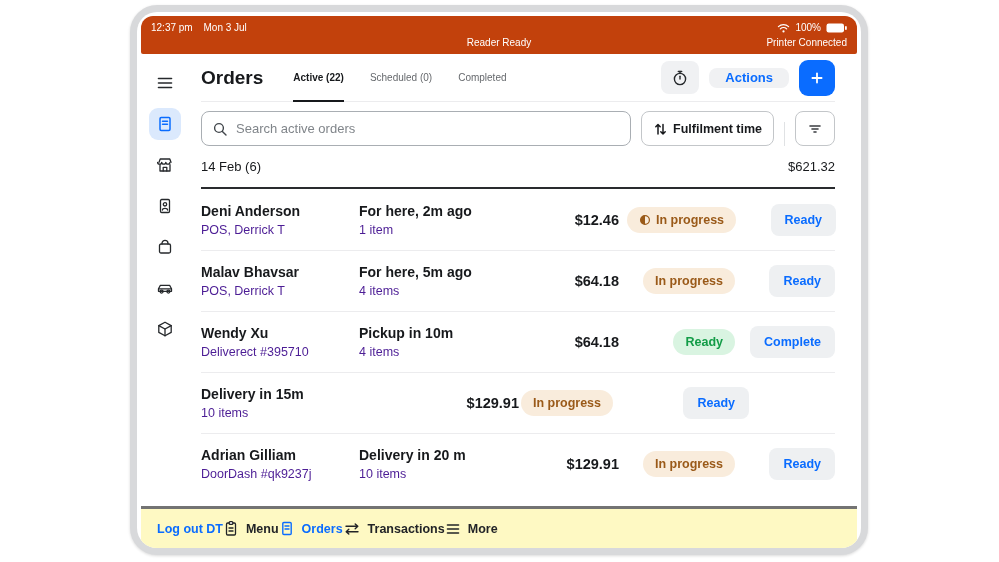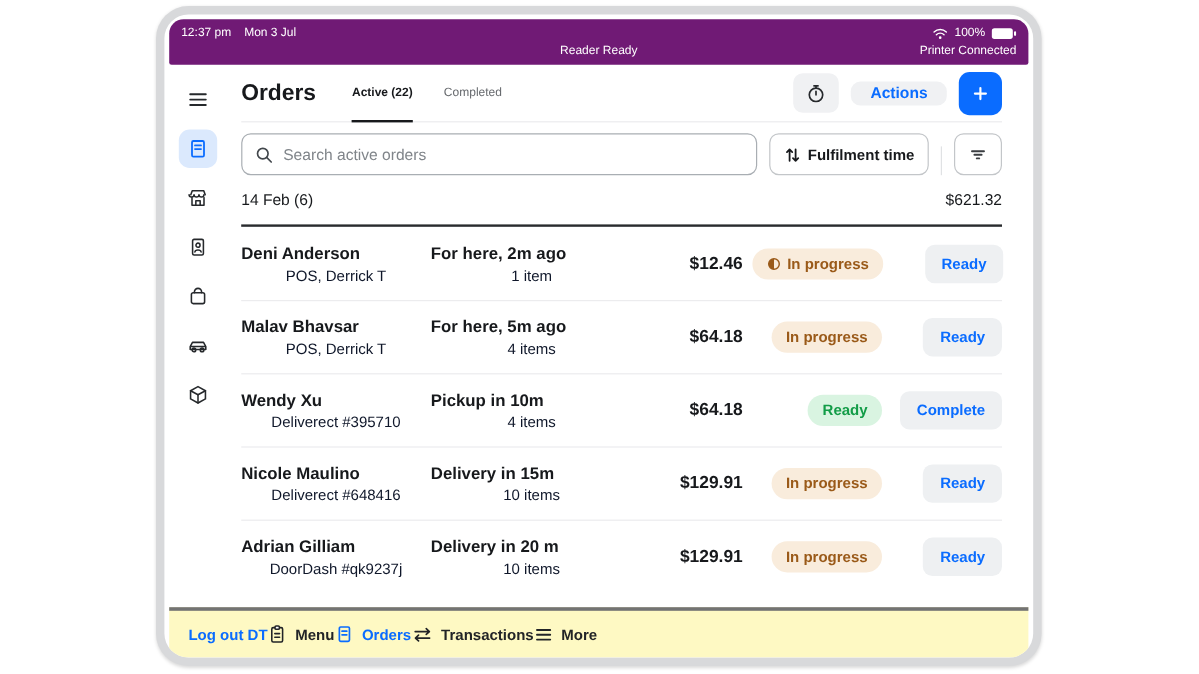--- a/index.html
+++ b/index.html
@@ -7,21 +7,21 @@
     font-family:"Liberation Sans","DejaVu Sans",sans-serif; }
   .stage { position:relative; width:999px; height:562px; background:#fff; overflow:hidden; }
 
   
   .device { position:absolute; left:130px; top:5px; width:738px; height:550px;
     background:#d8d9db; border-radius:27px; padding:7px; box-shadow:0 1px 3px rgba(0,0,0,.15); }
   .screen { width:100%; height:100%; background:#fff; border-radius:20px;
     padding:4px 4px 0 4px; display:flex; flex-direction:column; overflow:hidden; }
 
   
-  .statusbar { height:38px; background:#701a75; border-radius:12px 12px 2px 2px;
+  .statusbar { height:38px; background:#c2410c; border-radius:12px 12px 2px 2px;
     color:#fff; font-size:10px; padding:4px 10px 3px 10px; position:relative; flex:0 0 auto; }
   .sb-row1 { display:flex; justify-content:space-between; align-items:center; height:15px; }
   .sb-left span { margin-right:8px; }
   .sb-right { display:flex; align-items:center; gap:5px; }
   .sb-row2 { position:relative; height:15px; margin-top:2px; }
   .sb-center { position:absolute; left:0; right:0; text-align:center; }
   .sb-pright { position:absolute; right:0; }
 
   
   .app { flex:1 1 auto; display:flex; min-height:0; background:#fff; }
@@ -63,21 +63,21 @@
 
   
   .group-row { height:43px; display:flex; align-items:center; justify-content:space-between;
     font-size:13px; color:#17191c; border-bottom:2px solid #292b2e; flex:0 0 auto; }
 
   
   .order-row { display:grid; grid-template-columns:158px 168px 100px 1fr 86px;
     align-items:center; height:61px; cursor:pointer; }
   .order-row + .order-row { border-top:1px solid #ececee; }
   .cell-name .primary, .cell-fulfil .primary { font-size:14px; font-weight:700; color:#17191c; }
-  .cell-name .secondary, .cell-fulfil .secondary { font-size:12.5px; color:#0f172a; margin-top:4px;text-align:center; }
+  .cell-name .secondary, .cell-fulfil .secondary { font-size:12.5px; color:#4c1d95; margin-top:4px; }
   .cell-price { font-size:14.5px; font-weight:700; color:#17191c; text-align:right; padding-right:8px; }
   .cell-badge { display:flex; justify-content:flex-end; padding-right:14px; }
   .badge { display:inline-flex; align-items:center; gap:5px; padding:6px 12px; border-radius:16px;
     font-size:12.5px; font-weight:600; white-space:nowrap; }
   .badge.in-progress { background:#f9ecdc; color:#9a5a19; }
   .badge.ready { background:#d9f4e1; color:#129c47; }
   .cell-action { display:flex; justify-content:flex-end; }
   .row-action-btn { border:none; background:#eef0f2; color:#0a6cff; font-weight:700; font-size:12.5px;
     padding:9px 14px; border-radius:8px; cursor:pointer; font-family:inherit; white-space:nowrap; }
 
@@ -192,20 +192,21 @@
             </span>
           </div>
         </nav>
 
         <div class="main">
 
           <div class="header">
             <div class="page-title">Orders</div>
             <div class="tabs">
               <div class="tab active">Active (22)</div>
+              <div class="tab">Scheduled (0)</div>
               <div class="tab">Completed</div>
             </div>
             <div class="header-actions">
               <button class="icon-btn">
                 <span>
                   <svg width="18" height="18" viewBox="0 0 18 18" fill="none" stroke="#26292c" stroke-width="1.4" stroke-linecap="round">
                     <circle cx="9" cy="10" r="5.6"></circle>
                     <line x1="7.3" y1="2.5" x2="10.7" y2="2.5"></line>
                       <line x1="9" y1="2.5" x2="9" y2="4.4"></line>
                     <line x1="9" y1="10" x2="9" y2="7.2"></line>
@@ -322,24 +323,20 @@
                 <span class="badge ready">
                   <span>Ready</span>
                 </span>
               </div>
               <div class="cell-action">
                 <button class="row-action-btn">Complete</button>
               </div>
             </div>
 
             <div class="order-row">
-              <div class="cell-name">
-                <div class="primary">Nicole Maulino</div>
-                <div class="secondary">Deliverect #648416</div>
-              </div>
               <div class="cell-fulfil">
                 <div class="primary">Delivery in 15m</div>
                 <div class="secondary">10 items</div>
               </div>
               <div class="cell-price">$129.91</div>
               <div class="cell-badge">
                 <span class="badge in-progress">
                   <span>In progress</span>
                 </span>
               </div>

